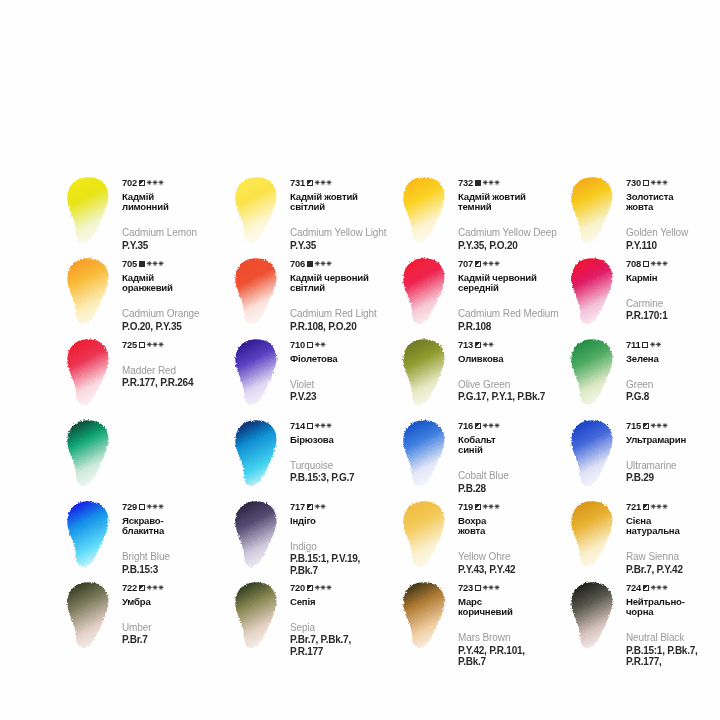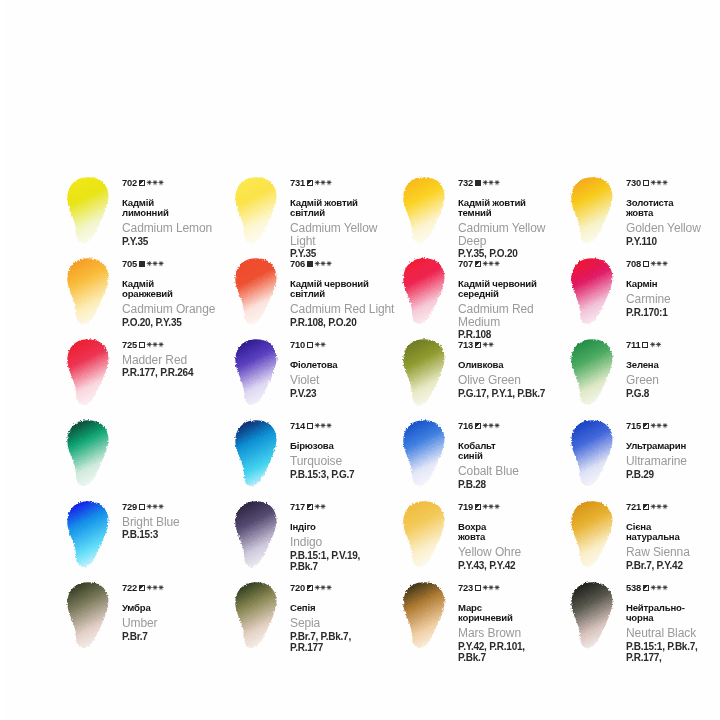--- a/index.html
+++ b/index.html
@@ -88,30 +88,30 @@
     font-size: 6.6px;
     color: #2a2a2a;
     letter-spacing: 0.3px;
     margin-left: 1px;
     line-height: 1;
   }
   .ua-name {
     font-size: 9.6px;
     font-weight: bold;
     color: #151515;
-    margin-top: 10px;
+    margin-top: 4px;
     letter-spacing: -0.2px;
     line-height: 1.06;
     max-width: 108px;
     white-space: pre-line;
   }
   .en-name {
-    font-size: 12px;
+    font-size: 10px;
     color: #9a9a9a;
-    margin-top: 4px;
+    margin-top: 16px;
     letter-spacing: -0.1px;
     line-height: 1.05;
     max-width: 112px;
   }
   .pigment {
     font-size: 10px;
     font-weight: bold;
     color: #2a2a2a;
     margin-top: 1px;
     letter-spacing: -0.25px;
@@ -756,20 +756,22 @@
          C4.5,18.5 7.5,11.5 12.5,7.5 Z" fill="url(#g16)"></path>
   </svg>
           </div>
         </div>
         <div class="info">
           <div class="codeline">
             <span class="code-num">729</span>
             <span class="opacity-mark empty"></span>
             <span class="stars">✳✳✳</span>
           </div>
+          <div class="ua-name">Яскраво-
+блакитна</div>
           <div class="en-name">Bright Blue</div>
           <div class="pigment">P.B.15:3</div>
         </div>
       </div>
       <div class="cell">
         <div class="swatch-wrap">
           <div class="swatch">
   <svg width="56" height="74" viewBox="0 0 56 74">
     <defs>
       <linearGradient id="g17" x1="0.30" y1="0" x2="0.62" y2="1">
@@ -1023,21 +1025,21 @@
          C34.5,56 32,62.5 27.5,66.5
          C23.5,70 18.5,69.5 16,66
          C13.5,62.5 14.5,56 13,50
          C11,42 6.5,35 5.5,27
          C4.5,18.5 7.5,11.5 12.5,7.5 Z" fill="url(#g23)"></path>
   </svg>
           </div>
         </div>
         <div class="info">
           <div class="codeline">
-            <span class="code-num">538</span>
+            <span class="code-num">724</span>
             <span class="opacity-mark half"></span>
             <span class="stars">✳✳✳</span>
           </div>
           <div class="ua-name">Нейтрально-
 чорна</div>
           <div class="en-name">Neutral Black</div>
           <div class="pigment">P.B.15:1, P.Bk.7,
 P.R.177,</div>
         </div>
       </div>

